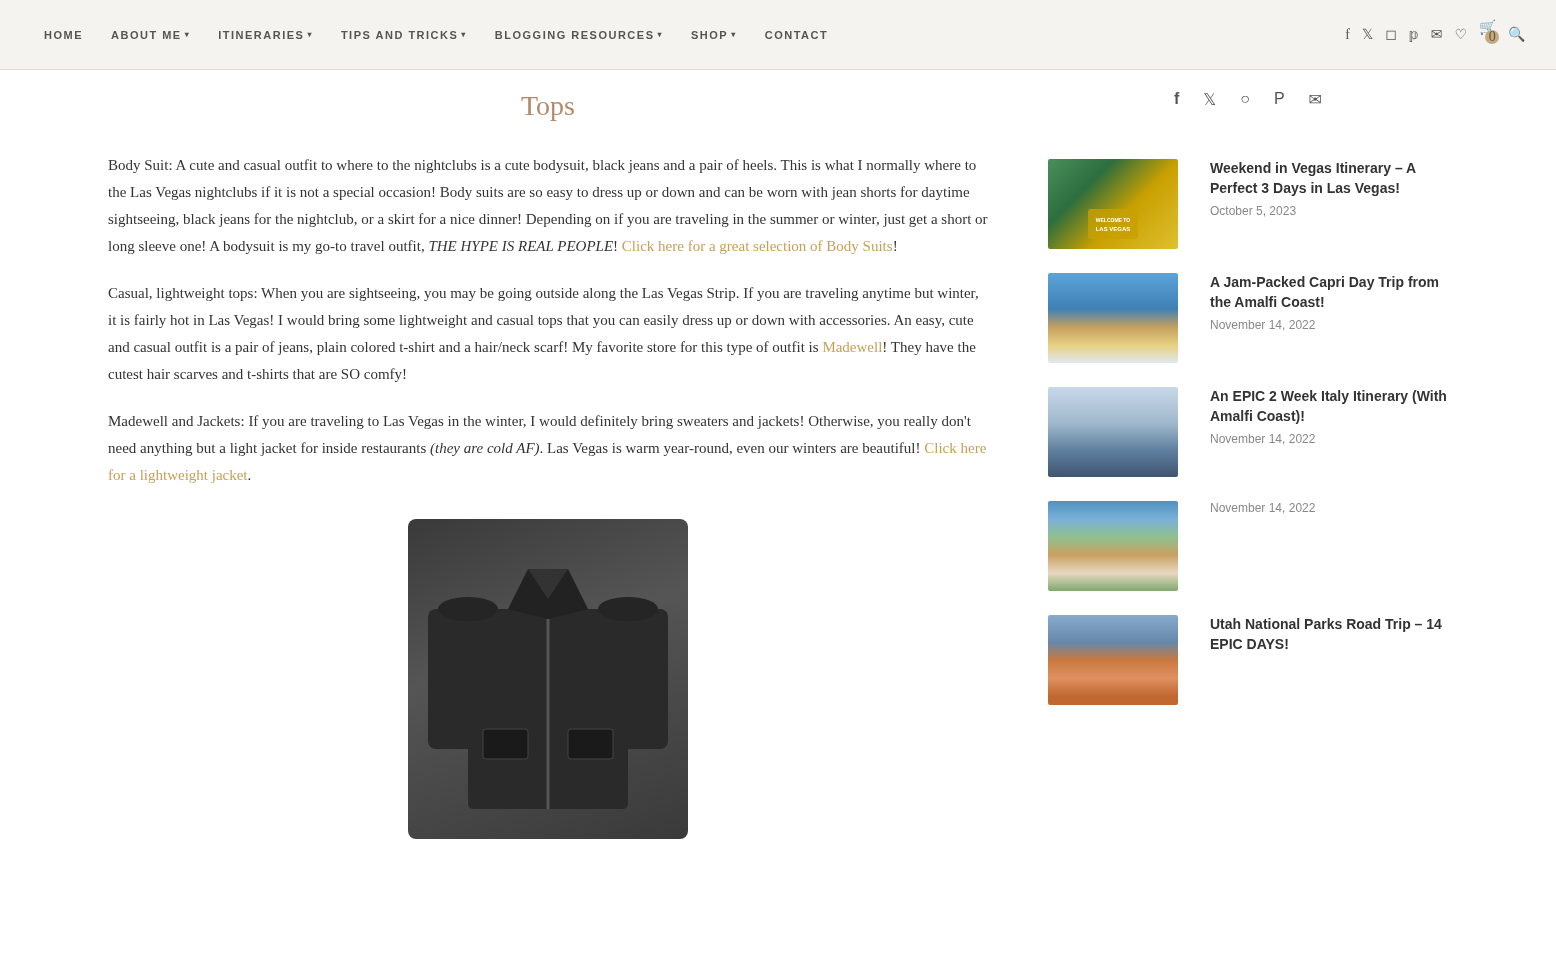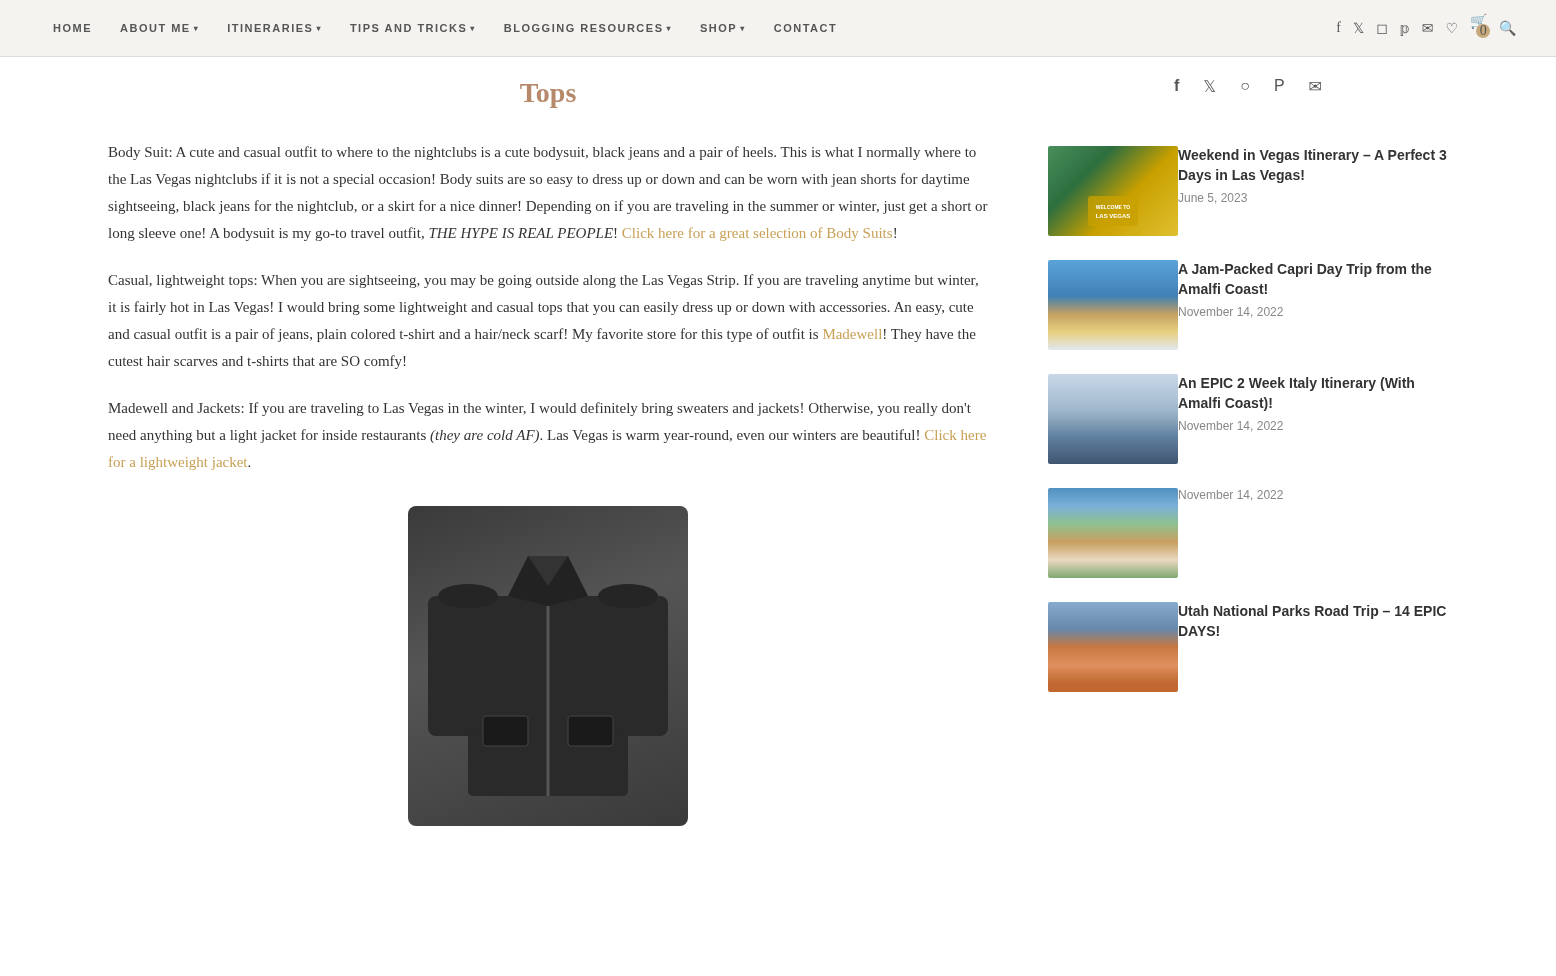--- a/index.html
+++ b/index.html
@@ -5,22 +5,22 @@
     * { margin: 0; padding: 0; box-sizing: border-box; }
     body { font-family: Georgia, 'Times New Roman', serif; background: #fff; color: #333; font-size: 15px; }
 
     
     nav {
       background: #f5f3f0;
       border-bottom: 1px solid #ddd;
       display: flex;
       align-items: center;
       justify-content: space-between;
-      padding: 0 39px;
-      height: 57px;
+      padding: 0 30px;
+      height: 70px;
     }
     .nav-links {
       display: flex;
       align-items: center;
       gap: 0;
       list-style: none;
     }
     .nav-links li a {
       text-decoration: none;
       color: #555;
@@ -72,21 +72,21 @@
 
     
     .main-content {
       flex: 1;
       min-width: 0;
     }
     .page-title {
       font-size: 28px;
       color: #b5896a;
       text-align: center;
-      font-weight: 700;
+      font-weight: 400;
       margin-bottom: 30px;
       font-family: Georgia, serif;
     }
     .content-section p {
       margin-bottom: 20px;
       line-height: 1.8;
       font-size: 15px;
     }
     .content-section p strong {
       font-weight: normal;
@@ -153,21 +153,21 @@
     }
     .want-more-title::before,
     .want-more-title::after {
       content: '';
       flex: 1;
       height: 1px;
       background: #ccc;
     }
     .sidebar-post {
       display: flex;
-      gap: 0;
+      gap: 32px;
       margin-bottom: 24px;
       align-items: flex-start;
     }
     .sidebar-post-img {
       width: 130px;
       height: 90px;
       flex-shrink: 0;
       border-radius: 2px;
       overflow: hidden;
     }
@@ -316,21 +316,21 @@
         <div class="img-vegas">
           <svg width="60" height="40" viewBox="0 0 60 40">
             <rect x="5" y="5" width="50" height="30" rx="3" fill="#c8a000" opacity="0.8"></rect>
             <text x="30" y="18" text-anchor="middle" fill="#fff" font-size="5" font-family="Arial" font-weight="bold">WELCOME TO</text>
             <text x="30" y="27" text-anchor="middle" fill="#fff" font-size="6" font-family="Arial" font-weight="bold">LAS VEGAS</text>
           </svg>
         </div>
       </div>
       <div class="sidebar-post-info">
         <div class="sidebar-post-title">Weekend in Vegas Itinerary – A Perfect 3 Days in Las Vegas!</div>
-        <div class="sidebar-post-date">June 5, 2023</div>
+        <div class="sidebar-post-date">October 5, 2023</div>
       </div>
     </div>
 
     <div class="sidebar-post">
       <div class="sidebar-post-img">
         <div class="img-capri"></div>
       </div>
       <div class="sidebar-post-info">
         <div class="sidebar-post-title">A Jam-Packed Capri Day Trip from the Amalfi Coast!</div>
         <div class="sidebar-post-date">November 14, 2022</div>

